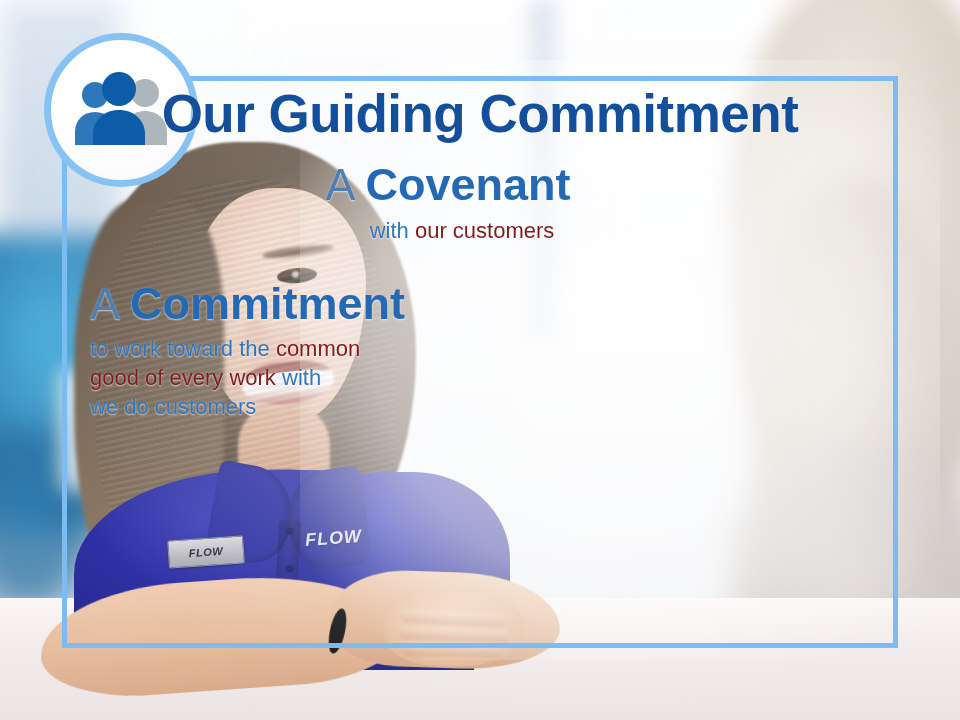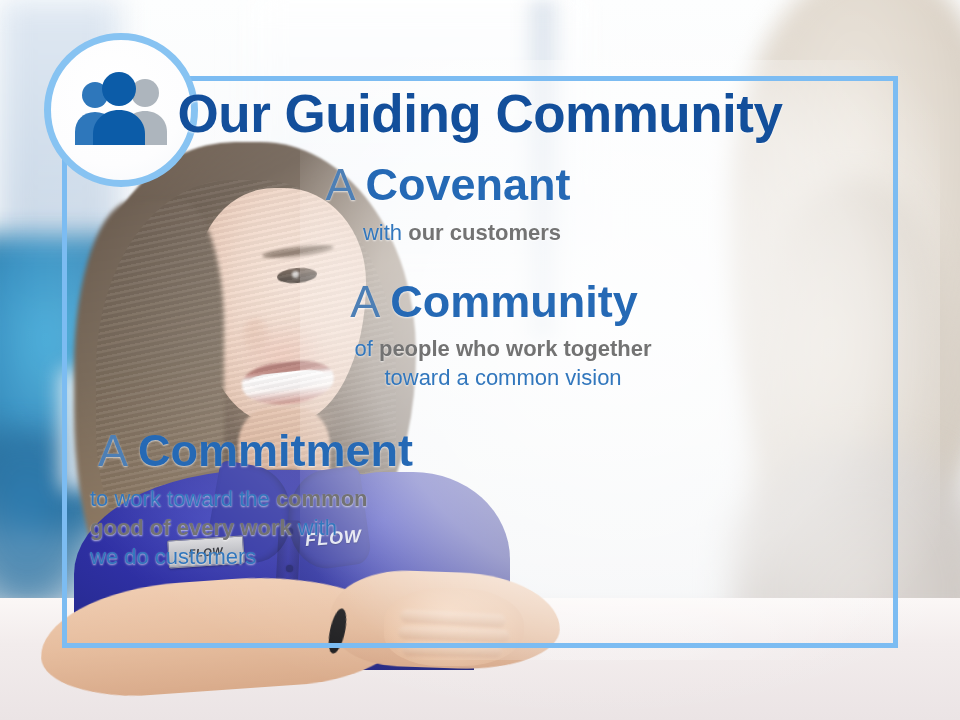--- a/index.html
+++ b/index.html
@@ -450,21 +450,21 @@
     color: #134f9b;
     text-shadow: 0 1px 2px rgba(255,255,255,.75);
   }
 
   .principle { margin-top: 16px; }
   .principle.p1 { margin-top: 18px; }
   .principle.p2 { margin-top: 30px; }
   .principle.p3 { margin-top: 34px; }
 
   .p-title {
-    margin: 8px;
+    margin: 0;
     font-family: "Liberation Sans", sans-serif;
     font-size: 45px;
     line-height: 1.1;
     color: #2e6fb7;
     text-shadow: 0 1px 2px rgba(255,255,255,.7);
     white-space: nowrap;
   }
   .p-article {
     font-weight: normal;
     color: #4d7fb5;
@@ -475,21 +475,21 @@
   }
 
   .p-sub {
     margin: 6px 0 0 0;
     font-family: "Liberation Sans", sans-serif;
     font-size: 22px;
     line-height: 1.32;
     color: #3277bd;
     text-shadow: 0 1px 2px rgba(255,255,255,.7);
   }
-  .p-sub b { font-weight: bold; color: #737373; }
+  .p-sub b { font-weight: normal; color: #7f1d1d; }
 
   .p1 .p-title { text-align: center; padding-right: 74px; }
   .p1 .p-sub   { text-align: center; padding-right: 46px; }
 
   .p2 .p-title { text-align: center; padding-left: 18px; }
   .p2 .p-sub   { text-align: center; padding-left: 36px; }
 
   .p3 .p-title { text-align: left; padding-right: 24px; }
   .p3 .p-sub   { text-align: left; padding-right: 22px; }
 </style>
@@ -566,40 +566,31 @@
       <circle cx="26" cy="24" r="13" fill="#2e77bb"></circle>
       <path d="M26 41C14 41 6 49.5 6 61v13h40V61c0-11.5-8-20-20-20z" fill="#2e77bb"></path>
 
       <circle cx="50" cy="18" r="17" fill="#0c5ca8"></circle>
       <path d="M50 39c-15 0-26 10.5-26 24v11h52V63c0-13.5-11-24-26-24z" fill="#0c5ca8"></path>
     </svg>
   </div>
 
   <div class="text-block">
 
-    <h1 class="headline">Our Guiding Community</h1>
+    <h1 class="headline">Our Guiding Commitment</h1>
 
     <div class="principle p1">
       <p class="p-title">
         <span class="p-article">A </span><span class="p-word">Covenant</span>
       </p>
       <p class="p-sub">
         <span>with </span><b>our customers</b>
       </p>
     </div>
 
-    <div class="principle p2">
-      <p class="p-title">
-        <span class="p-article">A </span><span class="p-word">Community</span>
-      </p>
-      <p class="p-sub">
-        <span>of </span><b>people who work together</b><br>
-        <span>toward a common vision</span>
-      </p>
-    </div>
 
     <div class="principle p3">
       <p class="p-title">
         <span class="p-article">A </span><span class="p-word">Commitment</span>
       </p>
       <p class="p-sub">
         <span>to work toward the </span><b>common</b><br>
         <b>good of every work</b><span> with</span><br>
         <span>we do customers</span>
       </p>

